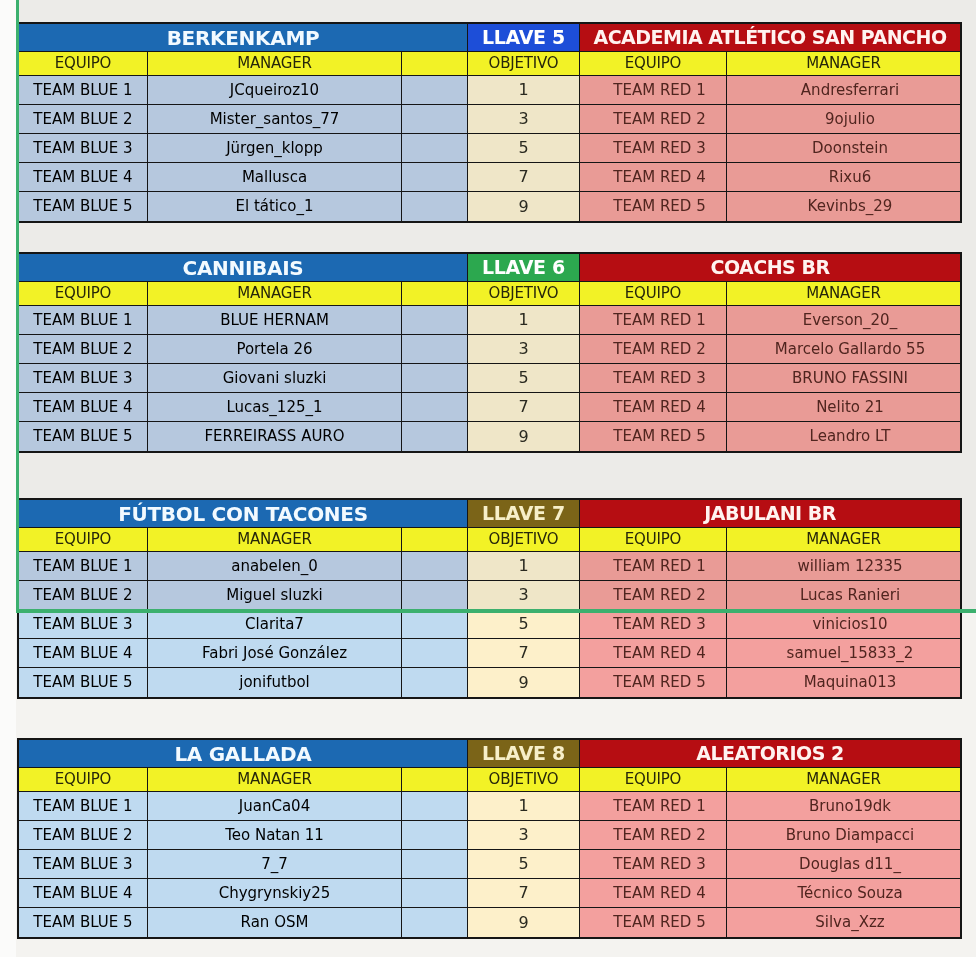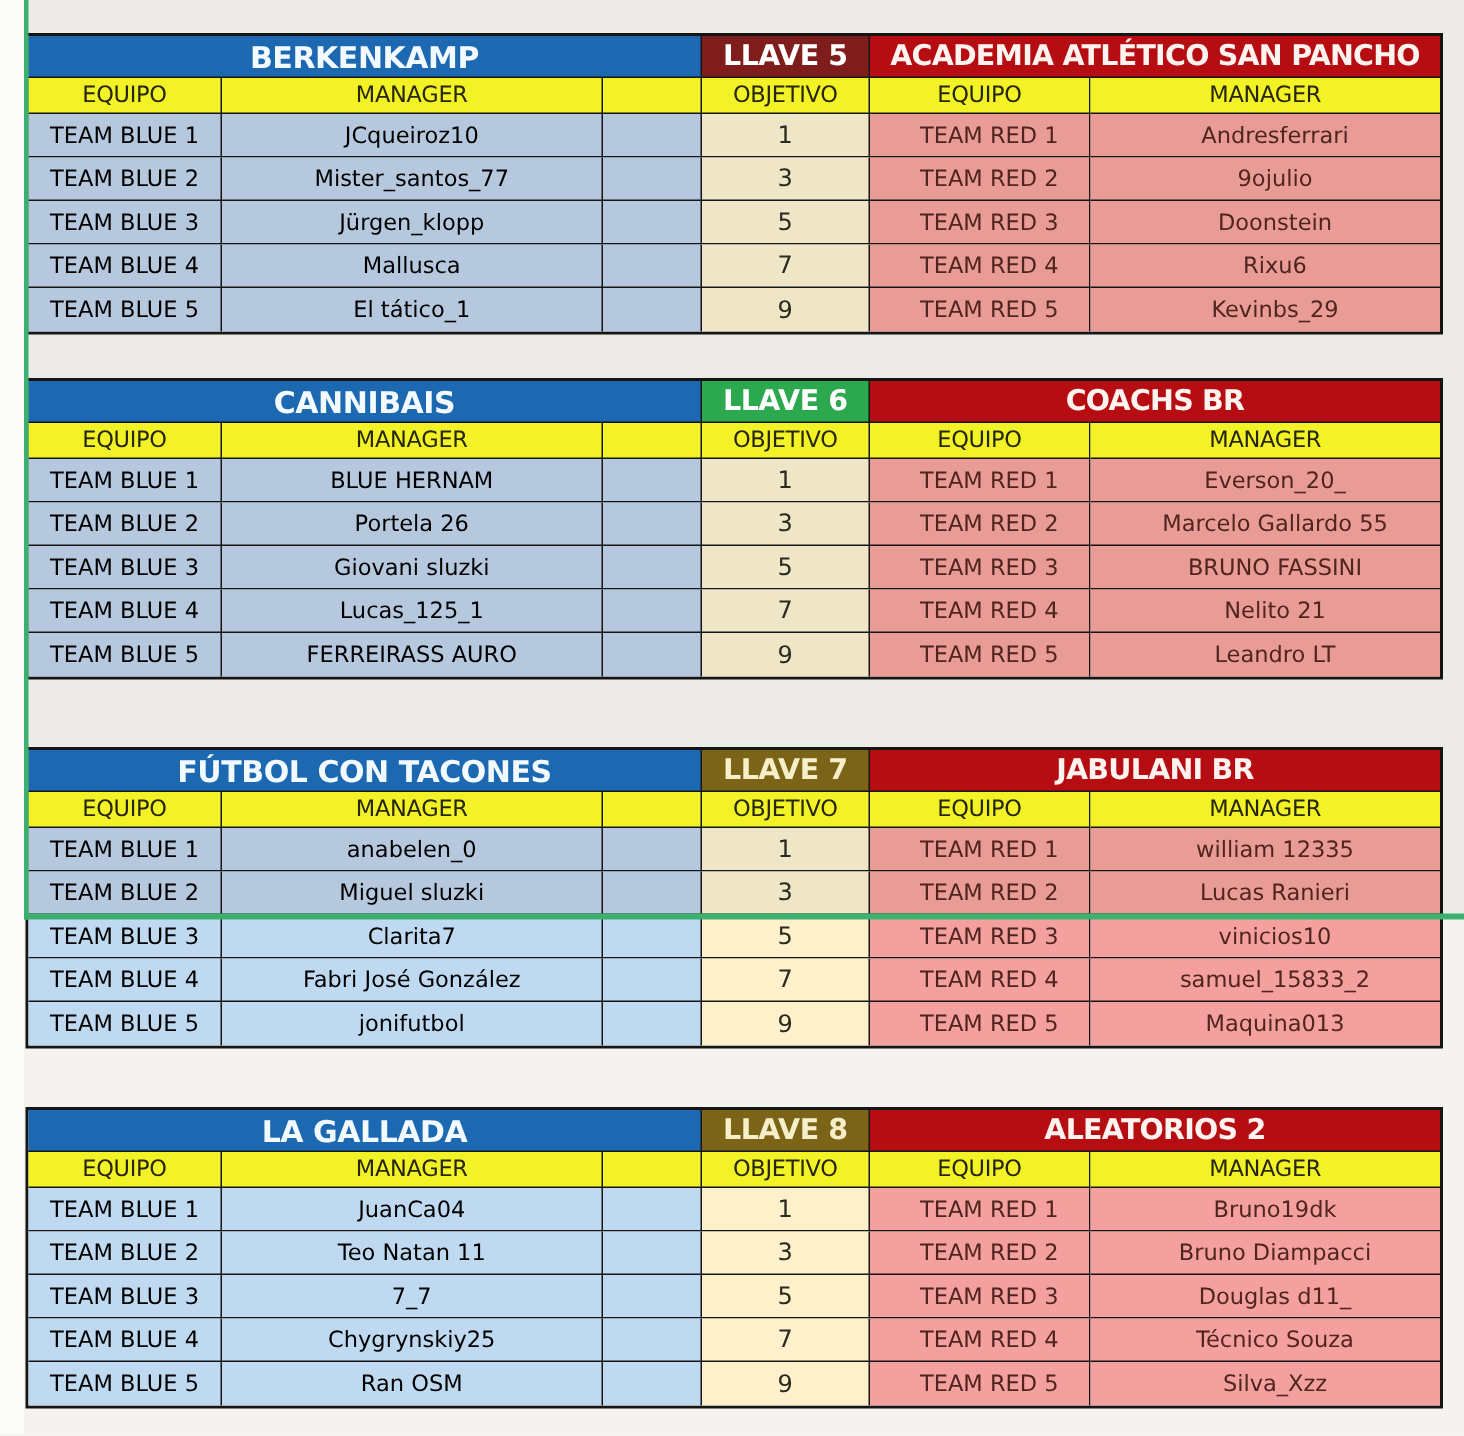--- a/index.html
+++ b/index.html
@@ -43,21 +43,21 @@
 </head>
 <body>
 
 <div id="stage">
   <div class="bg-top"></div>
   <div class="bg-bottom"></div>
   <div class="gutter"></div>
   <div id="tables-host">
       <div class="tbl" style="top: 22px;">
         <div class="cell h-blue">BERKENKAMP</div>
-        <div class="cell h-llave" style="background: #7f1d1d; color: rgb(255, 255, 255);">LLAVE 5</div>
+        <div class="cell h-llave" style="background: #1d4ed8; color: rgb(255, 255, 255);">LLAVE 5</div>
         <div class="cell h-red no-r">ACADEMIA ATLÉTICO SAN PANCHO</div>
         <div class="cell ch">EQUIPO</div>
         <div class="cell ch">MANAGER</div>
         <div class="cell ch"></div>
         <div class="cell ch">OBJETIVO</div>
         <div class="cell ch">EQUIPO</div>
         <div class="cell ch no-r">MANAGER</div>
         <div class="cell m-blue tcell">TEAM BLUE 1</div>
         <div class="cell m-blue tcell">JCqueiroz10</div>
         <div class="cell m-blue tcell"></div>

